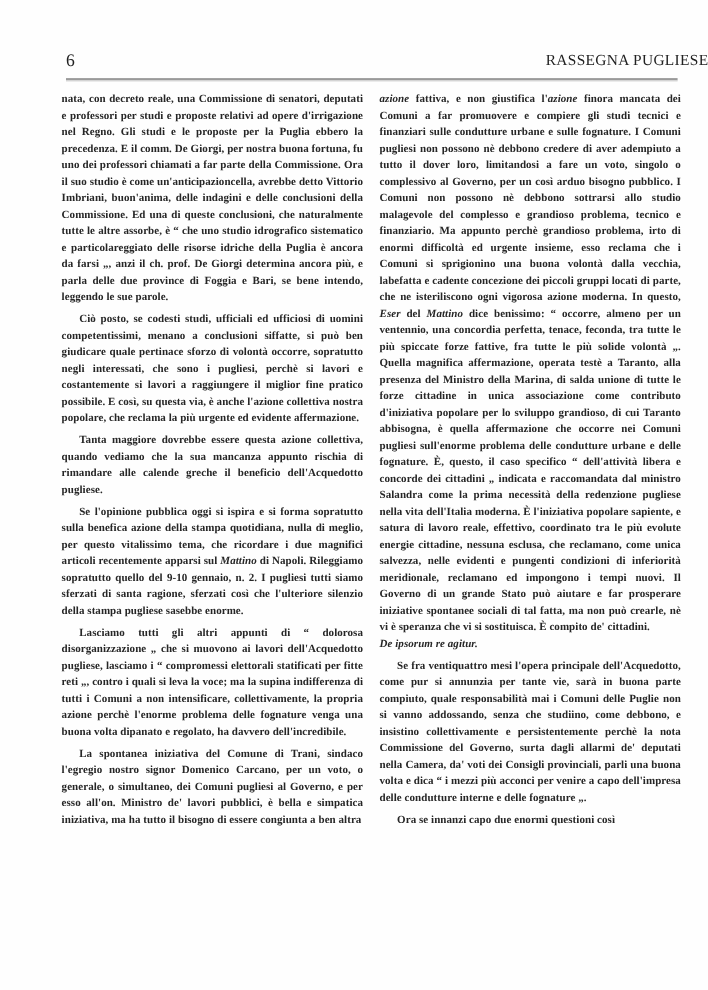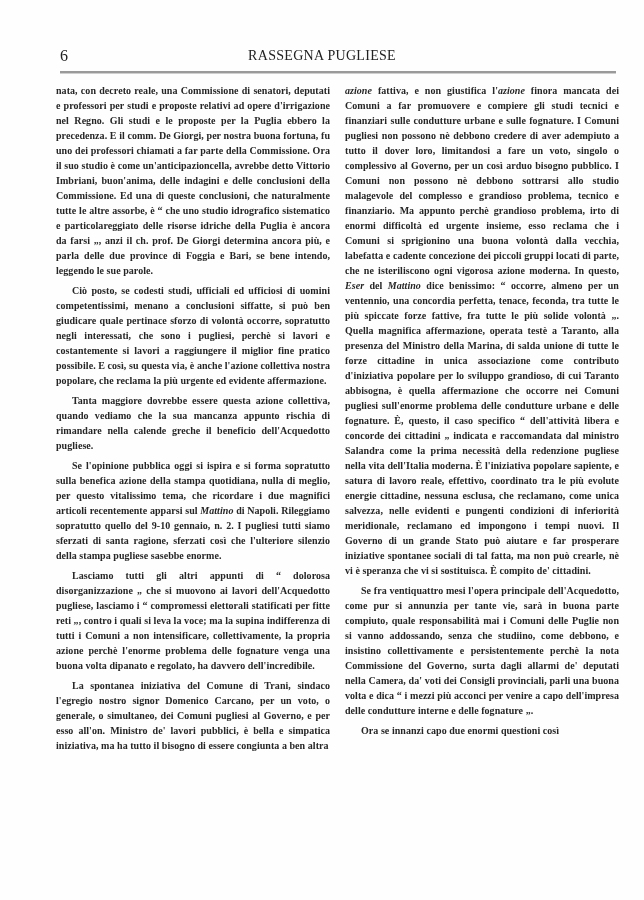--- a/index.html
+++ b/index.html
@@ -7,21 +7,21 @@
     width: 644px; height: 900px; position: relative; overflow: hidden;
     font-family: "DejaVu Serif", "Liberation Serif", serif;
     color: #1c1c1c;
   }
   .page { position: absolute; left: 0; top: 0; width: 644px; height: 900px; background: #fefefe; }
   .folio {
     position: absolute; left: 60px; top: 47px;
     font-family: "Liberation Serif", serif; font-size: 16px; color: #222;
   }
   .running-title {
-    position: absolute; left: 0; width: 644px; top: 48px; text-align: center;
+    position: absolute; left: 0; width: 644px; top: 48px; text-align: right;
     font-family: "Liberation Serif", serif; font-size: 14px; letter-spacing: 0.3px; color: #222;
   }
   .rule {
     position: absolute; left: 60px; top: 71px; width: 556px; height: 0;
     border-top: 2px solid #9a9a9a; border-bottom: 1px solid #cfcfcf;
   }
   .col {
     position: absolute; top: 83px; width: 274px;
     font-family: "Liberation Serif", serif; font-size: 10px; line-height: 15px;
     text-align: justify; font-weight: bold; color: #262626;
@@ -38,24 +38,25 @@
 <body>
 
 <div class="page">
   <div class="folio">6</div>
   <div class="running-title">RASSEGNA PUGLIESE</div>
   <div class="rule"></div>
 
   <div class="col left">
     <p class="cont">nata, con decreto reale, una Commissione di senatori, deputati e professori per studi e proposte relativi ad opere d'irrigazione nel Regno. Gli studi e le proposte per la Puglia ebbero la precedenza. E il comm. De Giorgi, per nostra buona fortuna, fu uno dei professori chiamati a far parte della Commissione. Ora il suo studio è come un'anticipazioncella, avrebbe detto Vittorio Imbriani, buon'anima, delle indagini e delle conclusioni della Commissione. Ed una di queste conclusioni, che naturalmente tutte le altre assorbe, è “ che uno studio idrografico sistematico e particolareggiato delle risorse idriche della Puglia è ancora da farsi „, anzi il ch. prof. De Giorgi determina ancora più, e parla delle due province di Foggia e Bari, se bene intendo, leggendo le sue parole.</p>
     <p>Ciò posto, se codesti studi, ufficiali ed ufficiosi di uomini competentissimi, menano a conclusioni siffatte, si può ben giudicare quale pertinace sforzo di volontà occorre, sopratutto negli interessati, che sono i pugliesi, perchè si lavori e costantemente si lavori a raggiungere il miglior fine pratico possibile. E così, su questa via, è anche l'azione collettiva nostra popolare, che reclama la più urgente ed evidente affermazione.</p>
-    <p>Tanta maggiore dovrebbe essere questa azione collettiva, quando vediamo che la sua mancanza appunto rischia di rimandare nella calende greche il beneficio dell'Acquedotto pugliese.</p>
+    <p>Tanta maggiore dovrebbe essere questa azione collettiva, quando vediamo che la sua mancanza appunto rischia di rimandare alle calende greche il beneficio dell'Acquedotto pugliese.</p>
     <p>Se l'opinione pubblica oggi si ispira e si forma sopratutto sulla benefica azione della stampa quotidiana, nulla di meglio, per questo vitalissimo tema, che ricordare i due magnifici articoli recentemente apparsi sul <i>Mattino</i> di Napoli. Rileggiamo sopratutto quello del 9-10 gennaio, n. 2. I pugliesi tutti siamo sferzati di santa ragione, sferzati così che l'ulteriore silenzio della stampa pugliese sasebbe enorme.</p>
     <p>Lasciamo tutti gli altri appunti di “ dolorosa disorganizzazione „ che si muovono ai lavori dell'Acquedotto pugliese, lasciamo i “ compromessi elettorali statificati per fitte reti „, contro i quali si leva la voce; ma la supina indifferenza di tutti i Comuni a non intensificare, collettivamente, la propria azione perchè l'enorme problema delle fognature venga una buona volta dipanato e regolato, ha davvero dell'incredibile.</p>
     <p>La spontanea iniziativa del Comune di Trani, sindaco l'egregio nostro signor Domenico Carcano, per un voto, o generale, o simultaneo, dei Comuni pugliesi al Governo, e per esso all'on. Ministro de' lavori pubblici, è bella e simpatica iniziativa, ma ha tutto il bisogno di essere congiunta a ben altra</p>
   </div>
 
   <div class="col right">
     <p class="cont"><i>azione</i> fattiva, e non giustifica l'<i>azione</i> finora mancata dei Comuni a far promuovere e compiere gli studi tecnici e finanziari sulle condutture urbane e sulle fognature. I Comuni pugliesi non possono nè debbono credere di aver adempiuto a tutto il dover loro, limitandosi a fare un voto, singolo o complessivo al Governo, per un così arduo bisogno pubblico. I Comuni non possono nè debbono sottrarsi allo studio malagevole del complesso e grandioso problema, tecnico e finanziario. Ma appunto perchè grandioso problema, irto di enormi difficoltà ed urgente insieme, esso reclama che i Comuni si sprigionino una buona volontà dalla vecchia, labefatta e cadente concezione dei piccoli gruppi locati di parte, che ne isteriliscono ogni vigorosa azione moderna. In questo, <i>Eser</i> del <i>Mattino</i> dice benissimo: “ occorre, almeno per un ventennio, una concordia perfetta, tenace, feconda, tra tutte le più spiccate forze fattive, fra tutte le più solide volontà „. Quella magnifica affermazione, operata testè a Taranto, alla presenza del Ministro della Marina, di salda unione di tutte le forze cittadine in unica associazione come contributo d'iniziativa popolare per lo sviluppo grandioso, di cui Taranto abbisogna, è quella affermazione che occorre nei Comuni pugliesi sull'enorme problema delle condutture urbane e delle fognature. È, questo, il caso specifico “ dell'attività libera e concorde dei cittadini „ indicata e raccomandata dal ministro Salandra come la prima necessità della redenzione pugliese nella vita dell'Italia moderna. È l'iniziativa popolare sapiente, e satura di lavoro reale, effettivo, coordinato tra le più evolute energie cittadine, nessuna esclusa, che reclamano, come unica salvezza, nelle evidenti e pungenti condizioni di inferiorità meridionale, reclamano ed impongono i tempi nuovi. Il Governo di un grande Stato può aiutare e far prosperare iniziative spontanee sociali di tal fatta, ma non può crearle, nè vi è speranza che vi si sostituisca. È compito de' cittadini.</p>
+    <p class="noindent" style="margin-top:-5px"><i>De ipsorum re agitur.</i></p>
     <p>Se fra ventiquattro mesi l'opera principale dell'Acquedotto, come pur si annunzia per tante vie, sarà in buona parte compiuto, quale responsabilità mai i Comuni delle Puglie non si vanno addossando, senza che studiino, come debbono, e insistino collettivamente e persistentemente perchè la nota Commissione del Governo, surta dagli allarmi de' deputati nella Camera, da' voti dei Consigli provinciali, parli una buona volta e dica “ i mezzi più acconci per venire a capo dell'impresa delle condutture interne e delle fognature „.</p>
     <p>Ora se innanzi capo due enormi questioni così</p>
   </div>
 </div>
 
 </body></html>

